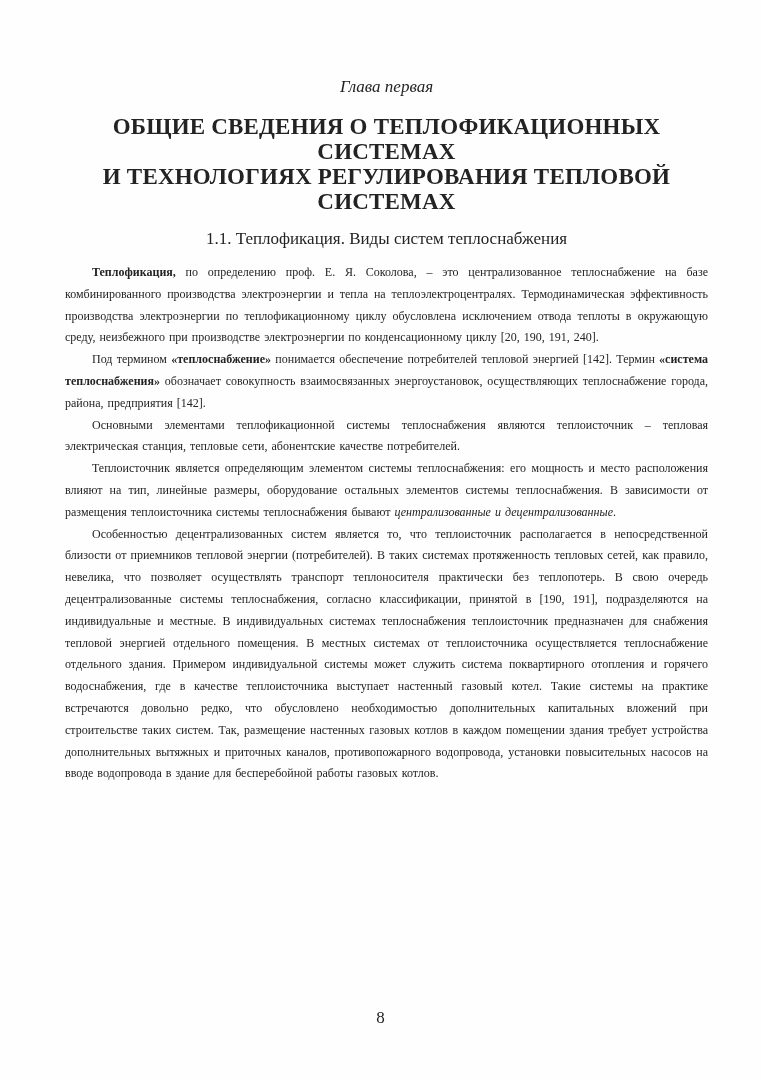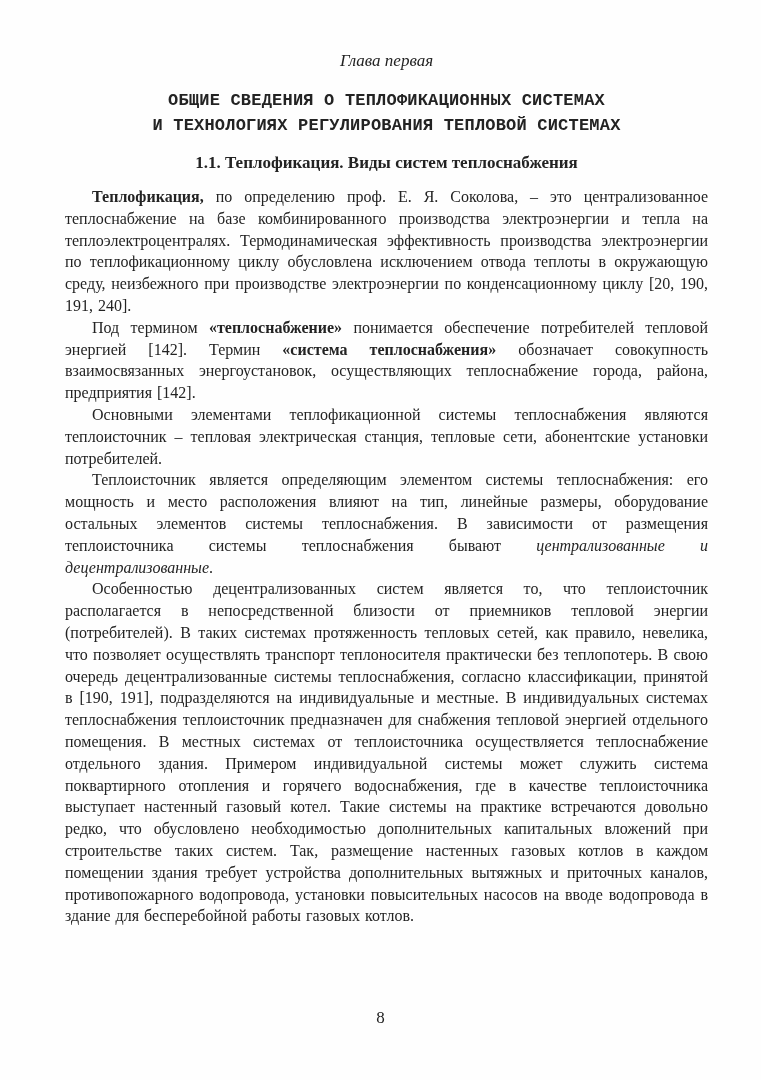--- a/index.html
+++ b/index.html
@@ -9,52 +9,51 @@
   }
   .page {
     position: relative;
     width: 761px;
     height: 1080px;
     margin: 0 auto;
     background: #fefefe;
     color: #232323;
     font-family: "Liberation Serif", "DejaVu Serif", serif;
     box-sizing: border-box;
-    padding: 50px 53px 0 65px;
+    padding: 76px 53px 0 65px;
     overflow: hidden;
   }
   .chapter-label {
     text-align: center;
     font-style: italic;
     font-size: 17px;
     line-height: 22px;
     margin: 0 0 16px 0;
   }
   .chapter-title {
     text-align: center;
     font-weight: bold;
-    font-size: 17px;
+    font-size: 23px;
     line-height: 25px;
     margin: 0 0 14px 0;
     letter-spacing: 0.2px;
-    font-family: Liberation Mono, monospace;
   }
   .chapter-title .title-line { display: block; }
   .section-heading {
     text-align: center;
-    font-weight: bold;
+    font-weight: normal;
     font-size: 17px;
     line-height: 22px;
     margin: 0 0 12px 0;
   }
   .body-text p {
     margin: 0;
     text-indent: 27px;
     text-align: justify;
-    font-size: 16px;
+    font-size: 12px;
     line-height: 21.8px;
     word-spacing: 1px;
   }
   .run-bold   { font-weight: bold; }
   .run-italic { font-style: italic; }
   .page-number {
     position: absolute;
     left: 0;
     right: 0;
     bottom: 52px;
@@ -81,21 +80,21 @@
 
     <p>
       <span class="run-bold">Теплофикация,</span><span class="run-regular"> по определению проф. Е. Я. Соколова, – это централизованное теплоснабжение на базе комбинированного производства электроэнергии и тепла на теплоэлектроцентралях. Термодинамическая эффективность производства электроэнергии по теплофикационному циклу обусловлена исключением отвода теплоты в окружающую среду, неизбежного при производстве электроэнергии по конденсационному циклу [20, 190, 191, 240].</span>
     </p>
 
     <p>
       <span class="run-regular">Под термином </span><span class="run-bold">«теплоснабжение»</span><span class="run-regular"> понимается обеспечение потребителей тепловой энергией [142]. Термин </span><span class="run-bold">«система теплоснабжения»</span><span class="run-regular"> обозначает совокупность взаимосвязанных энергоустановок, осуществляющих теплоснабжение города, района, предприятия [142].</span>
     </p>
 
     <p>
-      <span class="run-regular">Основными элементами теплофикационной системы теплоснабжения являются теплоисточник – тепловая электрическая станция, тепловые сети, абонентские установки потребителей.</span>
+      <span class="run-regular">Основными элементами теплофикационной системы теплоснабжения являются теплоисточник – тепловая электрическая станция, тепловые сети, абонентские качестве потребителей.</span>
     </p>
 
     <p>
       <span class="run-regular">Теплоисточник является определяющим элементом системы теплоснабжения: его мощность и место расположения влияют на тип, линейные размеры, оборудование остальных элементов системы теплоснабжения. В зависимости от размещения теплоисточника системы теплоснабжения бывают </span><span class="run-italic">централизованные и децентрализованные</span><span class="run-regular">.</span>
     </p>
 
     <p>
       <span class="run-regular">Особенностью децентрализованных систем является то, что теплоисточник располагается в непосредственной близости от приемников тепловой энергии (потребителей). В таких системах протяженность тепловых сетей, как правило, невелика, что позволяет осуществлять транспорт теплоносителя практически без теплопотерь. В свою очередь децентрализованные системы теплоснабжения, согласно классификации, принятой в [190, 191], подразделяются на индивидуальные и местные. В индивидуальных системах теплоснабжения теплоисточник предназначен для снабжения тепловой энергией отдельного помещения. В местных системах от теплоисточника осуществляется теплоснабжение отдельного здания. Примером индивидуальной системы может служить система поквартирного отопления и горячего водоснабжения, где в качестве теплоисточника выступает настенный газовый котел. Такие системы на практике встречаются довольно редко, что обусловлено необходимостью дополнительных капитальных вложений при строительстве таких систем. Так, размещение настенных газовых котлов в каждом помещении здания требует устройства дополнительных вытяжных и приточных каналов, противопожарного водопровода, установки повысительных насосов на вводе водопровода в здание для бесперебойной работы газовых котлов.</span>
     </p>
 

